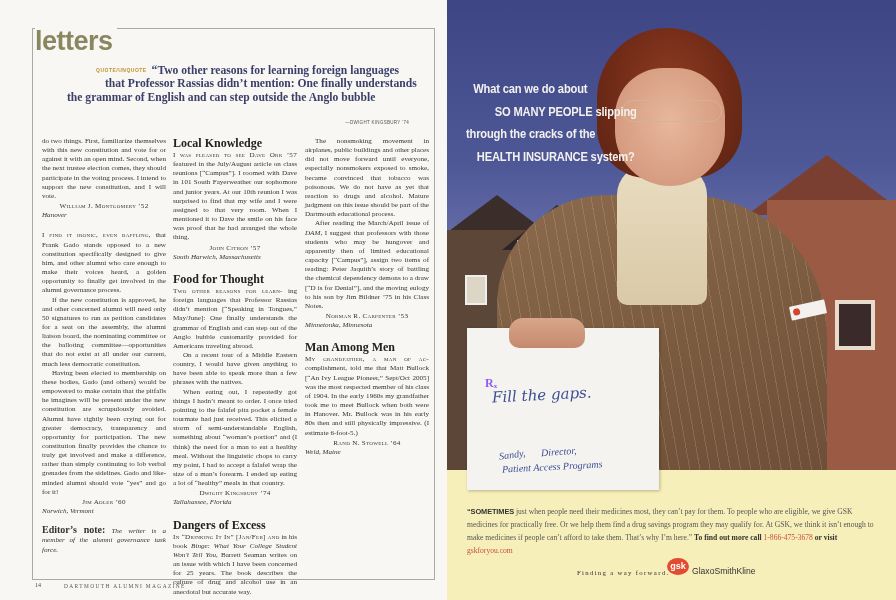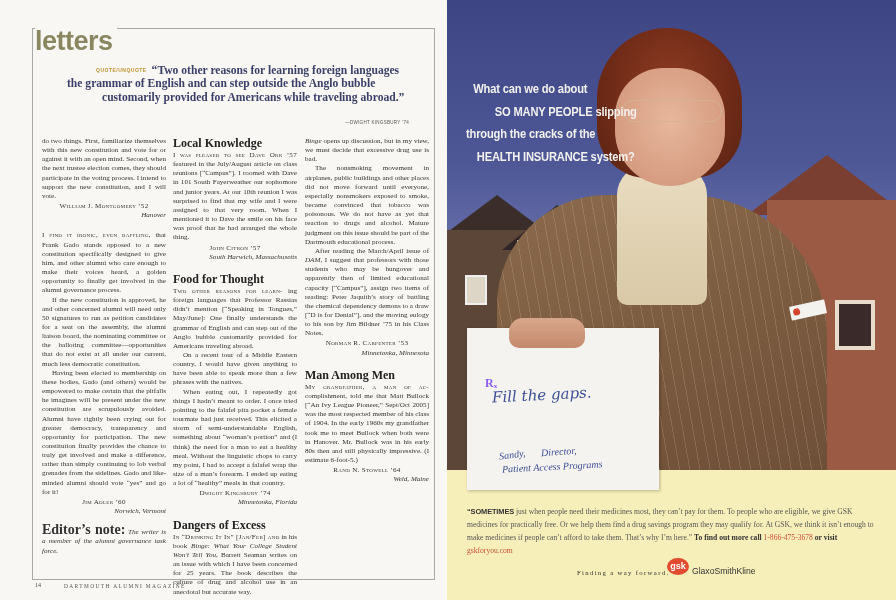--- a/index.html
+++ b/index.html
@@ -16,25 +16,25 @@
   .pq-attr { position: absolute; right: 38px; top: 120px; font-family: "Liberation Sans", sans-serif; font-size: 4.5px; color: #555; letter-spacing: 0.3px; }
 
   .col { position: absolute; top: 137px; width: 124px; font-size: 7.1px; line-height: 9.15px; text-align: justify; hyphens: auto; color: #333; }
   .col1 { left: 42px; }
   .col2 { left: 173px; }
   .col3 { left: 305px; }
   .col p { margin: 0; text-indent: 10px; }
   .col p.first { text-indent: 0; }
   .col .sc { font-variant: small-caps; letter-spacing: 0.3px; }
   .col .sig { text-align: center; font-variant: small-caps; text-indent: 0; margin-top: 1px; letter-spacing: 0.3px; }
-  .col .loc { text-align: right; font-style: italic; text-indent: 0; }
+  .col .loc { text-align: left; font-style: italic; text-indent: 0; }
   .col .gap { height: 11px; }
   .col h3 { font-size: 12px; line-height: 13px; font-weight: bold; color: #222; margin: 0 0 1px 0; text-align: left; }
   .col .ed { text-indent: 0; margin-top: 9px; }
-  .col .ed b { font-size: 14px; }
+  .col .ed b { font-size: 10px; }
   .col i { font-style: italic; }
 
   .folio { position: absolute; left: 35px; top: 582px; font-size: 6px; color: #444; }
   .folio-title { position: absolute; left: 64px; top: 583px; font-size: 5.4px; letter-spacing: 1.4px; color: #555; }
 
   
   .right-page { position: absolute; left: 447px; top: 0; width: 449px; height: 600px; overflow: hidden; }
   .sky { position: absolute; inset: 0 0 130px 0; background: linear-gradient(180deg, #3e4585 0%, #4e5897 35%, #7178b0 60%, #9397bd 75%); }
   .house1 { position: absolute; left: -10px; top: 230px; width: 120px; height: 250px; background: #5b4638; }
   .house1-roof { position: absolute; left: -30px; top: 195px; width: 0; height: 0; border-left: 80px solid transparent; border-right: 80px solid transparent; border-bottom: 60px solid #3a2d2a; }
@@ -83,22 +83,22 @@
 
 <div class="left-page">
   <div class="frame"></div>
   <div class="masthead">letters</div>
 
   <div class="pullquote">
     <span class="pq-line" style="padding-left:34px;">
       <span class="pq-label">QUOTE/UNQUOTE</span>
       <span>“Two other reasons for learning foreign languages</span>
     </span>
+    <span class="pq-line" style="padding-left:43px;">that Professor Rassias didn’t mention: One finally understands</span>
     <span class="pq-line" style="padding-left:5px;">the grammar of English and can step outside the Anglo bubble</span>
-    <span class="pq-line" style="padding-left:40px;">customarily provided for Americans while traveling abroad.”</span>
   </div>
   <div class="pq-attr">—DWIGHT KINGSBURY ’74</div>
 
   <div class="col col1">
     <div>
       <p class="first">do two things. First, familiarize themselves with this new constitution and vote for or against it with an open mind. Second, when the next trustee election comes, they should participate in the voting process. I intend to support the new constitution, and I will vote.</p>
       <p class="sig">William J. Montgomery ’52</p>
       <p class="loc">Hanover</p>
     </div>
     <div class="gap"></div>
@@ -119,32 +119,31 @@
       <p class="sig">John Citron ’57</p>
       <p class="loc">South Harwich, Massachusetts</p>
     </div>
     <div class="gap"></div>
     <div>
       <h3>Food for Thought</h3>
       <p class="first"><span class="sc">Two other reasons for learn-</span> <span>ing foreign languages that Professor Rassias didn’t mention [“Speaking in Tongues,” May/June]: One finally understands the grammar of English and can step out of the Anglo bubble customarily provided for Americans traveling abroad.</span></p>
       <p>On a recent tour of a Middle Eastern country, I would have given anything to have been able to speak more than a few phrases with the natives.</p>
       <p>When eating out, I repeatedly got things I hadn’t meant to order. I once tried pointing to the falafel pita pocket a female tourmate had just received. This elicited a storm of semi-understandable English, something about “woman’s portion” and (I think) the need for a man to eat a healthy meal. Without the linguistic chops to carry my point, I had to accept a falafel wrap the size of a man’s forearm. I ended up eating a lot of “healthy” meals in that country.</p>
       <p class="sig">Dwight Kingsbury ’74</p>
-      <p class="loc">Minnetonka, Florida</p>
+      <p class="loc">Tallahassee, Florida</p>
     </div>
     <div class="gap"></div>
     <div>
       <h3>Dangers of Excess</h3>
       <p class="first"><span class="sc">In “Drinking It In” [Jan/Feb] and</span> <span>in his book </span><i>Binge: What Your College Student Won’t Tell You</i><span>, Barrett Seaman writes on an issue with which I have been concerned for 25 years. The book describes the culture of drug and alcohol use in an anecdotal but accurate way. </span></p>
     </div>
   </div>
 
   <div class="col col3">
     <div>
-      <p class="first"><i>Binge</i><span> opens up discussion, but in my view, we must decide that excessive drug use is bad.</span></p>
       <p>The nonsmoking movement in airplanes, public buildings and other places did not move forward until everyone, especially nonsmokers exposed to smoke, became convinced that tobacco was poisonous. We do not have as yet that reaction to drugs and alcohol. Mature judgment on this issue should be part of the Dartmouth educational process.</p>
       <p><span>After reading the March/April issue of </span><i>DAM</i><span>, I suggest that professors with those students who may be hungover and apparently then of limited educational capacity [“Campus”], assign two items of reading: Peter Jaquith’s story of battling the chemical dependency demons to a draw [“D is for Denial”], and the moving eulogy to his son by Jim Bildner ’75 in his Class Notes.</span></p>
       <p class="sig">Norman R. Carpenter ’53</p>
       <p class="loc">Minnetonka, Minnesota</p>
     </div>
     <div class="gap"></div>
     <div>
       <h3>Man Among Men</h3>
       <p class="first"><span class="sc">My grandfather, a man of ac-</span> <span>complishment, told me that Matt Bullock [“An Ivy League Pioneer,” Sept/Oct 2005] was the most respected member of his class of 1904. In the early 1960s my grandfather took me to meet Bullock when both were in Hanover. Mr. Bullock was in his early 80s then and still physically impressive. (I estimate 6-foot-5.)</span></p>
       <p class="sig">Rand N. Stowell ’64</p>

